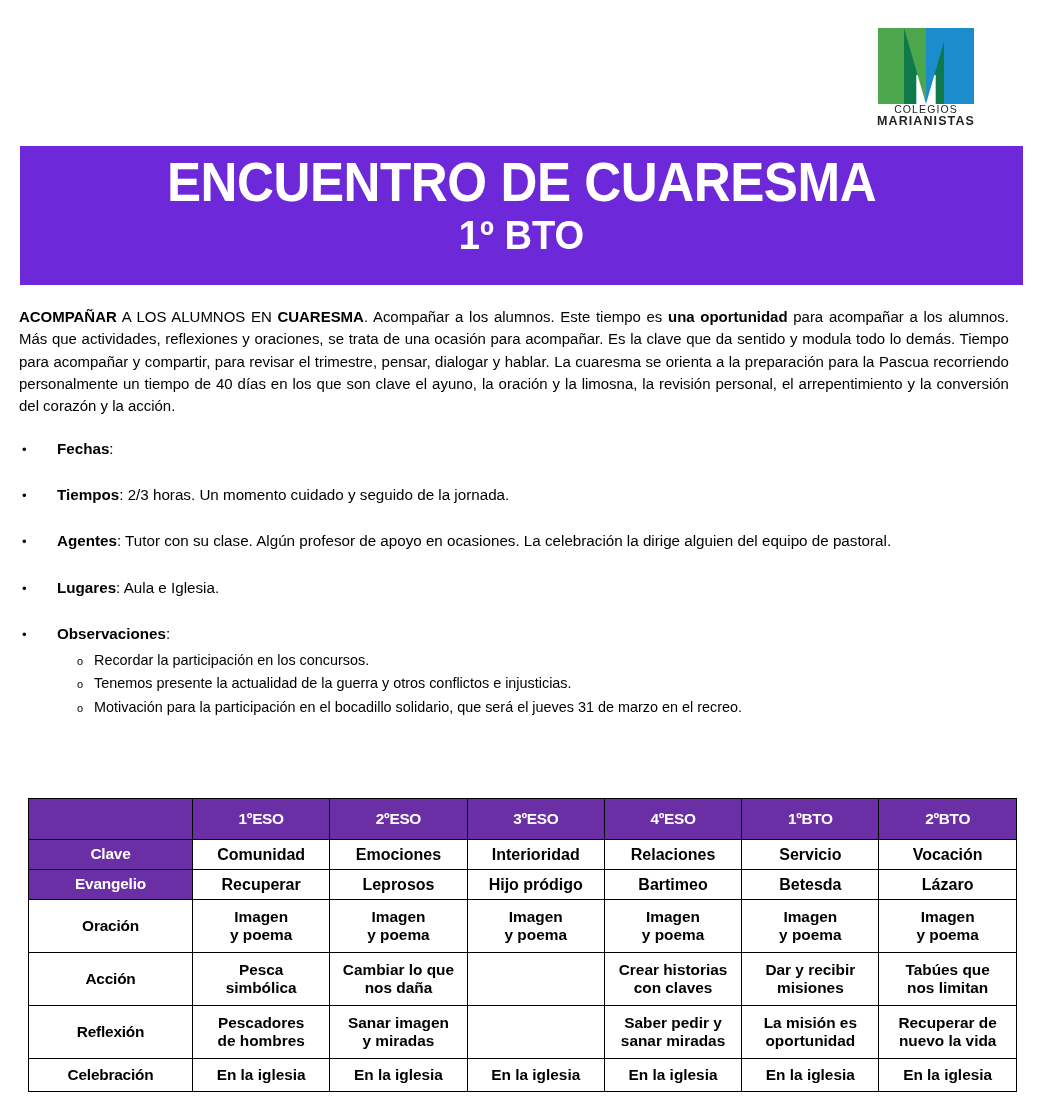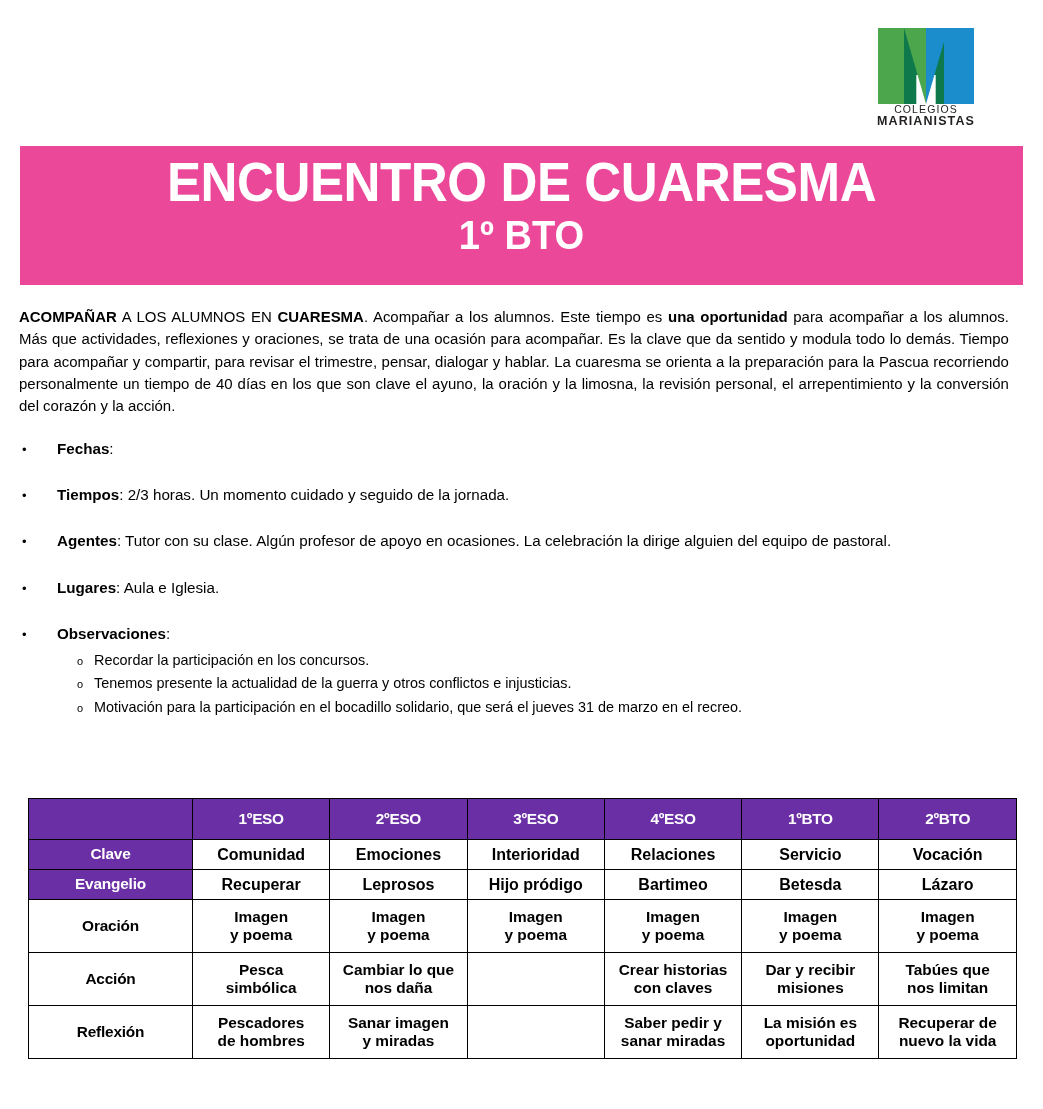--- a/index.html
+++ b/index.html
@@ -82,21 +82,21 @@
     font-weight: bold;
   }
 
   
   .banner {
     position: absolute;
     top: 146px;
     left: 20px;
     width: 1003px;
     height: 139px;
-    background: #ec4899;
+    background: #6d28d9;
     color: #ffffff;
     text-align: center;
     box-sizing: border-box;
     padding-top: 8px;
   }
   .banner .title {
     font-size: 55px;
     font-weight: bold;
     line-height: 1.02;
     letter-spacing: -0.5px;
@@ -415,15 +415,24 @@
       <td class="cell">
           <span class="ln">La misión es</span>
           <span class="ln">oportunidad</span>
         </td>
       <td class="cell">
           <span class="ln">Recuperar de</span>
           <span class="ln">nuevo la vida</span>
         </td>
     </tr>
 
+    <tr class="r-cel">
+      <td class="rowlabel">Celebración</td>
+      <td class="cell">En la iglesia</td>
+      <td class="cell">En la iglesia</td>
+      <td class="cell">En la iglesia</td>
+      <td class="cell">En la iglesia</td>
+      <td class="cell">En la iglesia</td>
+      <td class="cell">En la iglesia</td>
+    </tr>
 
   </tbody>
 </table>
 
 </body></html>

